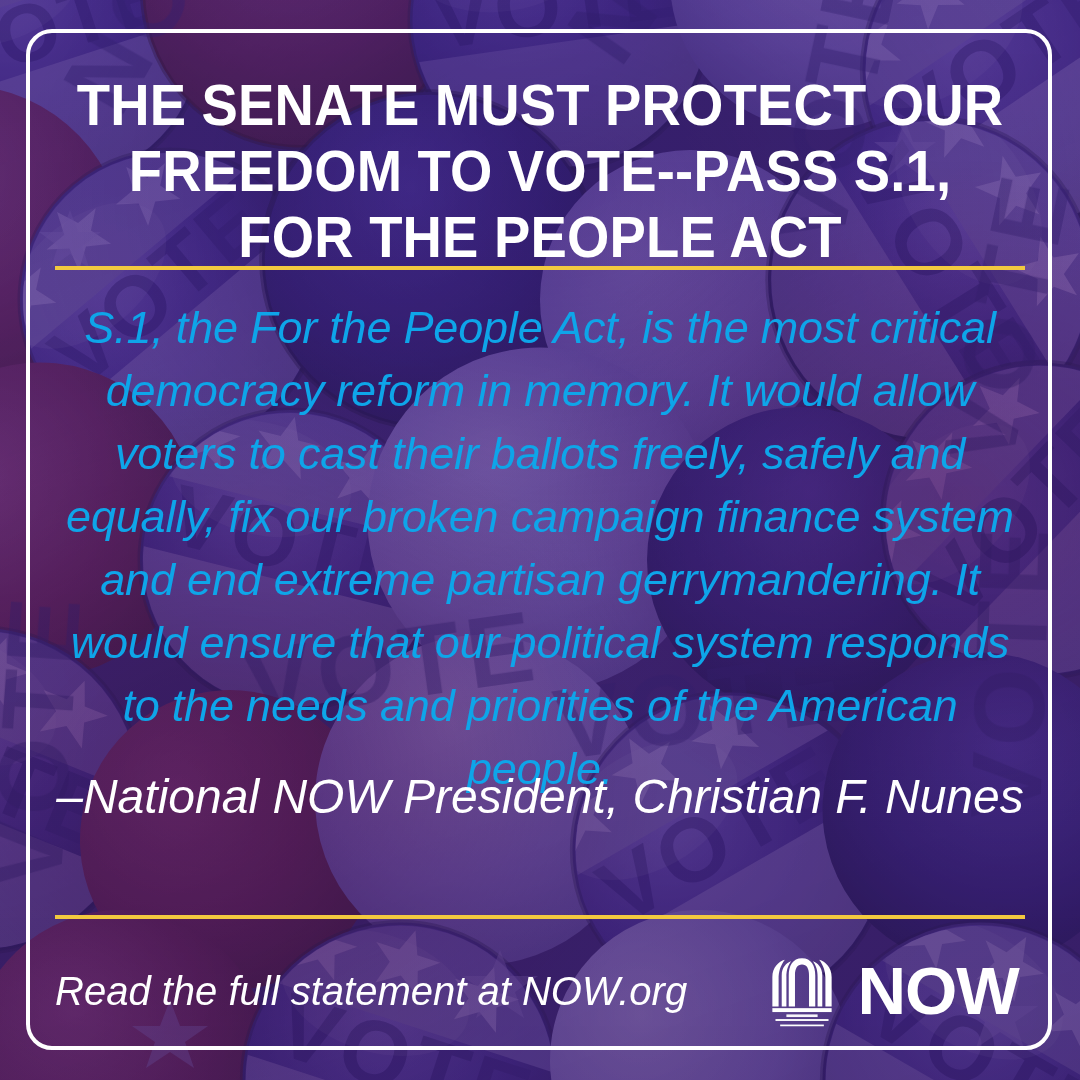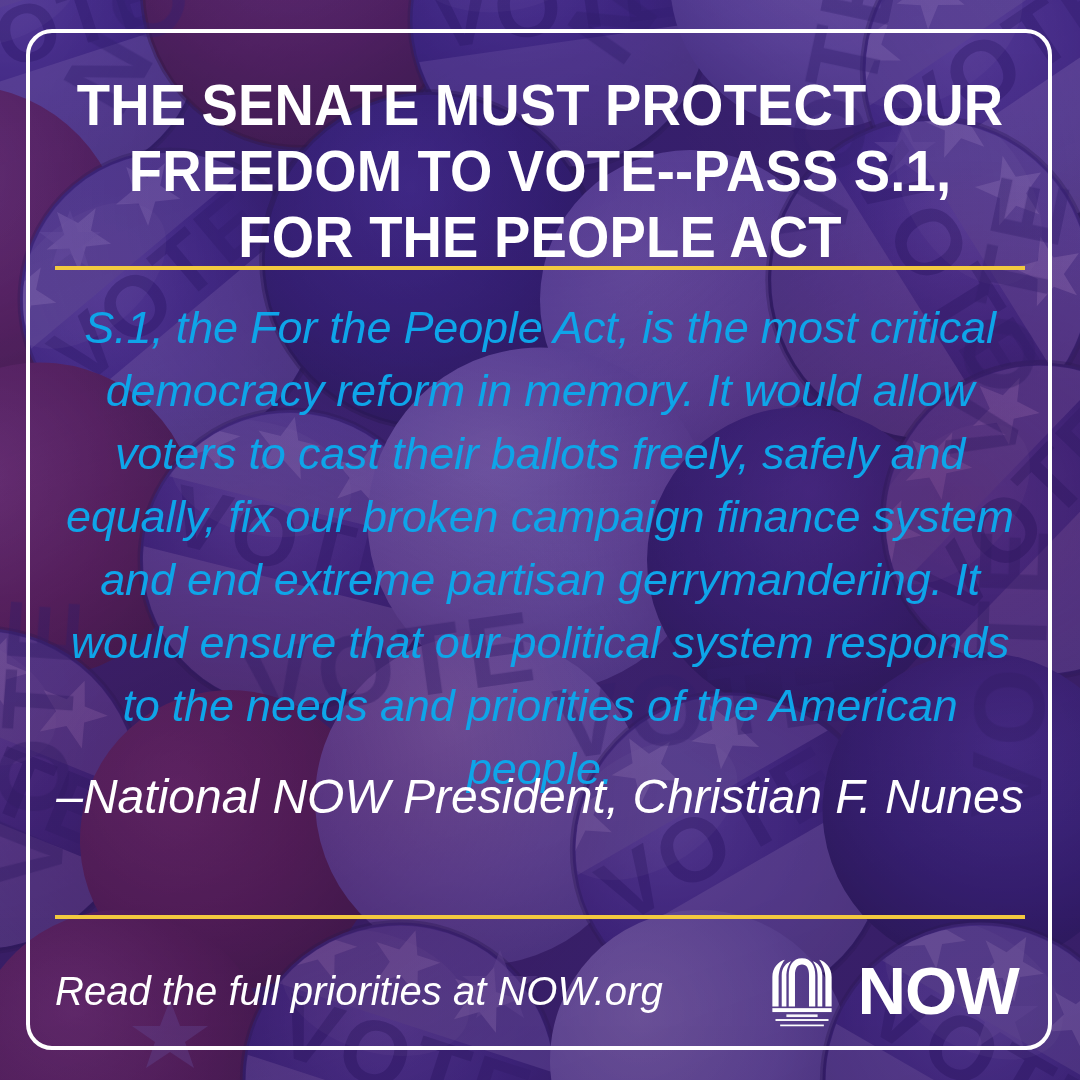--- a/index.html
+++ b/index.html
@@ -317,21 +317,21 @@
     <div class="rule" id="rule-top"></div>
 
     <blockquote id="quote">S.1, the For the People Act, is the most critical democracy reform in memory. It would allow voters to cast their ballots freely, safely and equally, fix our broken campaign finance system and end extreme partisan gerrymandering. It would ensure that our political system responds to the needs and priorities of the American people.</blockquote>
 
     <p id="attribution">–National NOW President, Christian F. Nunes</p>
 
     <div class="rule" id="rule-bottom"></div>
 
     <div id="footer">
 
-      <span id="footer-cta">Read the full priorities at NOW.org</span>
+      <span id="footer-cta">Read the full statement at NOW.org</span>
 
       <div id="logo-lockup">
 
         <svg id="logo-emblem" viewBox="0 0 100 100" xmlns="http://www.w3.org/2000/svg" aria-hidden="true">
 
           <g fill="#ffffff">
 
             <path d="M12 32 C12 20 20 12 28 10 C22 18 20 26 20 34 L20 70 L12 70 Z"></path>
             <path d="M24 30 C24 20 30 14 36 12 C31 19 30 25 30 32 L30 70 L24 70 Z"></path>
 

